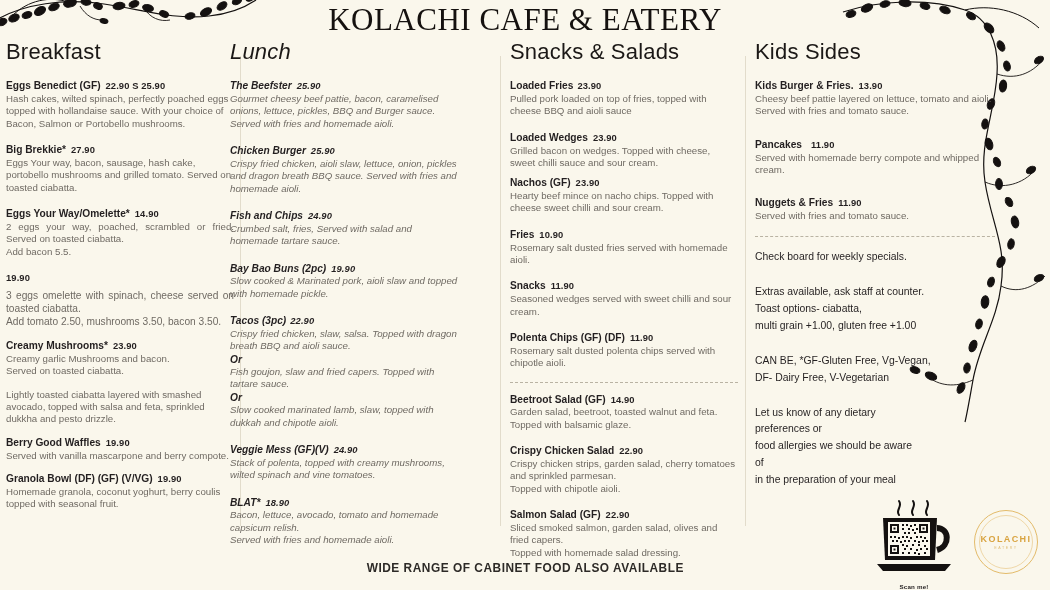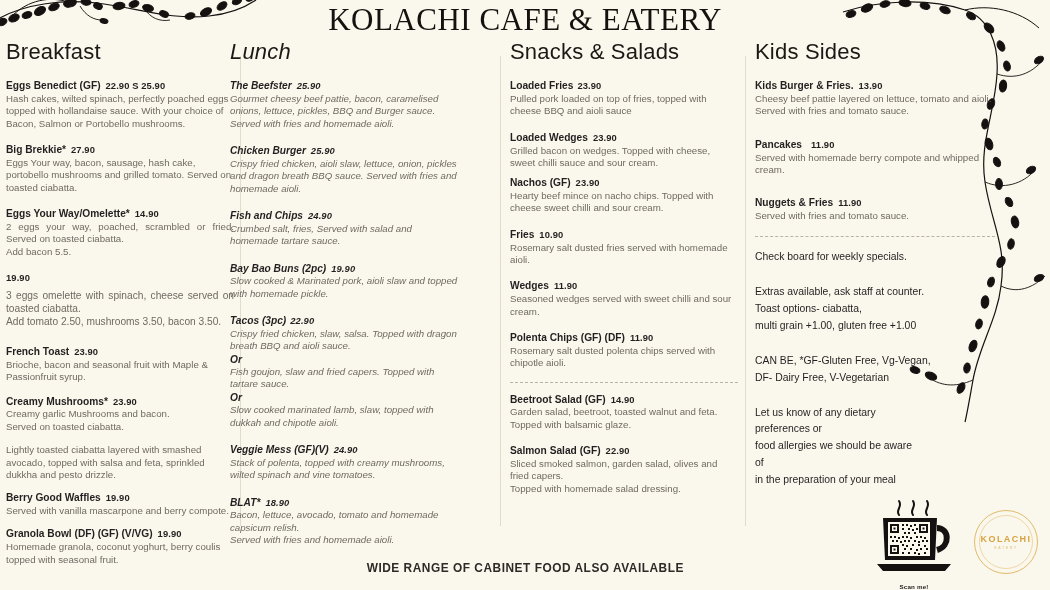--- a/index.html
+++ b/index.html
@@ -209,24 +209,20 @@
         <span class="item-desc">Eggs Your way, bacon, sausage, hash cake, portobello mushrooms and grilled tomato. Served on toasted ciabatta.</span>
       </div>
       <div class="item" style="margin-top:14px;">
         <span class="item-name"><span>Eggs Your Way/Omelette*</span><span class="price">14.90</span></span>
         <span class="item-desc justify">2 eggs your way, poached, scrambled or fried. Served on toasted ciabatta.<br>Add bacon 5.5.</span>
       </div>
       <div class="item" style="margin-top:14px;">
         <span class="item-name"><span></span><span class="price" style="margin-left:0;">19.90</span></span>
         <span class="item-desc justify" style="font-size:10.2px;margin-top:4px;">3 eggs omelette with spinach, cheese served on toasted ciabatta.<br>Add tomato 2.50, mushrooms 3.50, bacon 3.50.</span>
       </div>
-      <div class="item" style="margin-top:18px;">
-        <span class="item-name"><span>French Toast</span><span class="price">23.90</span></span>
-        <span class="item-desc">Brioche, bacon and seasonal fruit with Maple &amp; Passionfruit syrup.</span>
-      </div>
       <div class="item" style="margin-top:12px;">
         <span class="item-name"><span>Creamy Mushrooms*</span><span class="price">23.90</span></span>
         <span class="item-desc">Creamy garlic Mushrooms and bacon.<br>Served on toasted ciabatta.</span>
       </div>
       <div class="item" style="margin-top:11px;">
         <span class="item-desc">Lightly toasted ciabatta layered with smashed avocado, topped with salsa and feta, sprinkled dukkha and pesto drizzle.</span>
       </div>
       <div class="item" style="margin-top:11px;">
         <span class="item-name"><span>Berry Good Waffles</span><span class="price">19.90</span></span>
         <span class="item-desc">Served with vanilla mascarpone and berry compote.</span>
@@ -285,33 +281,37 @@
       </div>
       <div class="item" style="margin-bottom:14px;">
         <span class="item-name"><span>Nachos (GF)</span><span class="price">23.90</span></span>
         <span class="item-desc">Hearty beef mince on nacho chips. Topped with cheese sweet chilli and sour cream.</span>
       </div>
       <div class="item" style="margin-bottom:14px;">
         <span class="item-name"><span>Fries</span><span class="price">10.90</span></span>
         <span class="item-desc">Rosemary salt dusted fries served with homemade aioli.</span>
       </div>
       <div class="item" style="margin-bottom:14px;">
-        <span class="item-name"><span>Wedges</span><span class="price">11.90</span></span>
+        <span class="item-name"><span>Snacks</span><span class="price">11.90</span></span>
         <span class="item-desc">Seasoned wedges served with sweet chilli and sour cream.</span>
       </div>
       <div class="item">
         <span class="item-name"><span>Polenta Chips (GF) (DF)</span><span class="price">11.90</span></span>
         <span class="item-desc">Rosemary salt dusted polenta chips served with chipotle aioli.</span>
       </div>
 
       <hr class="dashline">
 
       <div class="item" style="margin-bottom:14px;">
         <span class="item-name"><span>Beetroot Salad (GF)</span><span class="price">14.90</span></span>
         <span class="item-desc">Garden salad, beetroot, toasted walnut and feta.<br>Topped with balsamic glaze.</span>
+      </div>
+      <div class="item" style="margin-bottom:14px;">
+        <span class="item-name"><span>Crispy Chicken Salad</span><span class="price">22.90</span></span>
+        <span class="item-desc">Crispy chicken strips, garden salad, cherry tomatoes and sprinkled parmesan.<br>Topped with chipotle aioli.</span>
       </div>
       <div class="item">
         <span class="item-name"><span>Salmon Salad (GF)</span><span class="price">22.90</span></span>
         <span class="item-desc">Sliced smoked salmon, garden salad, olives and fried capers.<br>Topped with homemade salad dressing.</span>
       </div>
     </div>
 
     <div class="col col-4">
       <div class="col-head">Kids Sides</div>
       <div class="item" style="margin-bottom:21px;">

